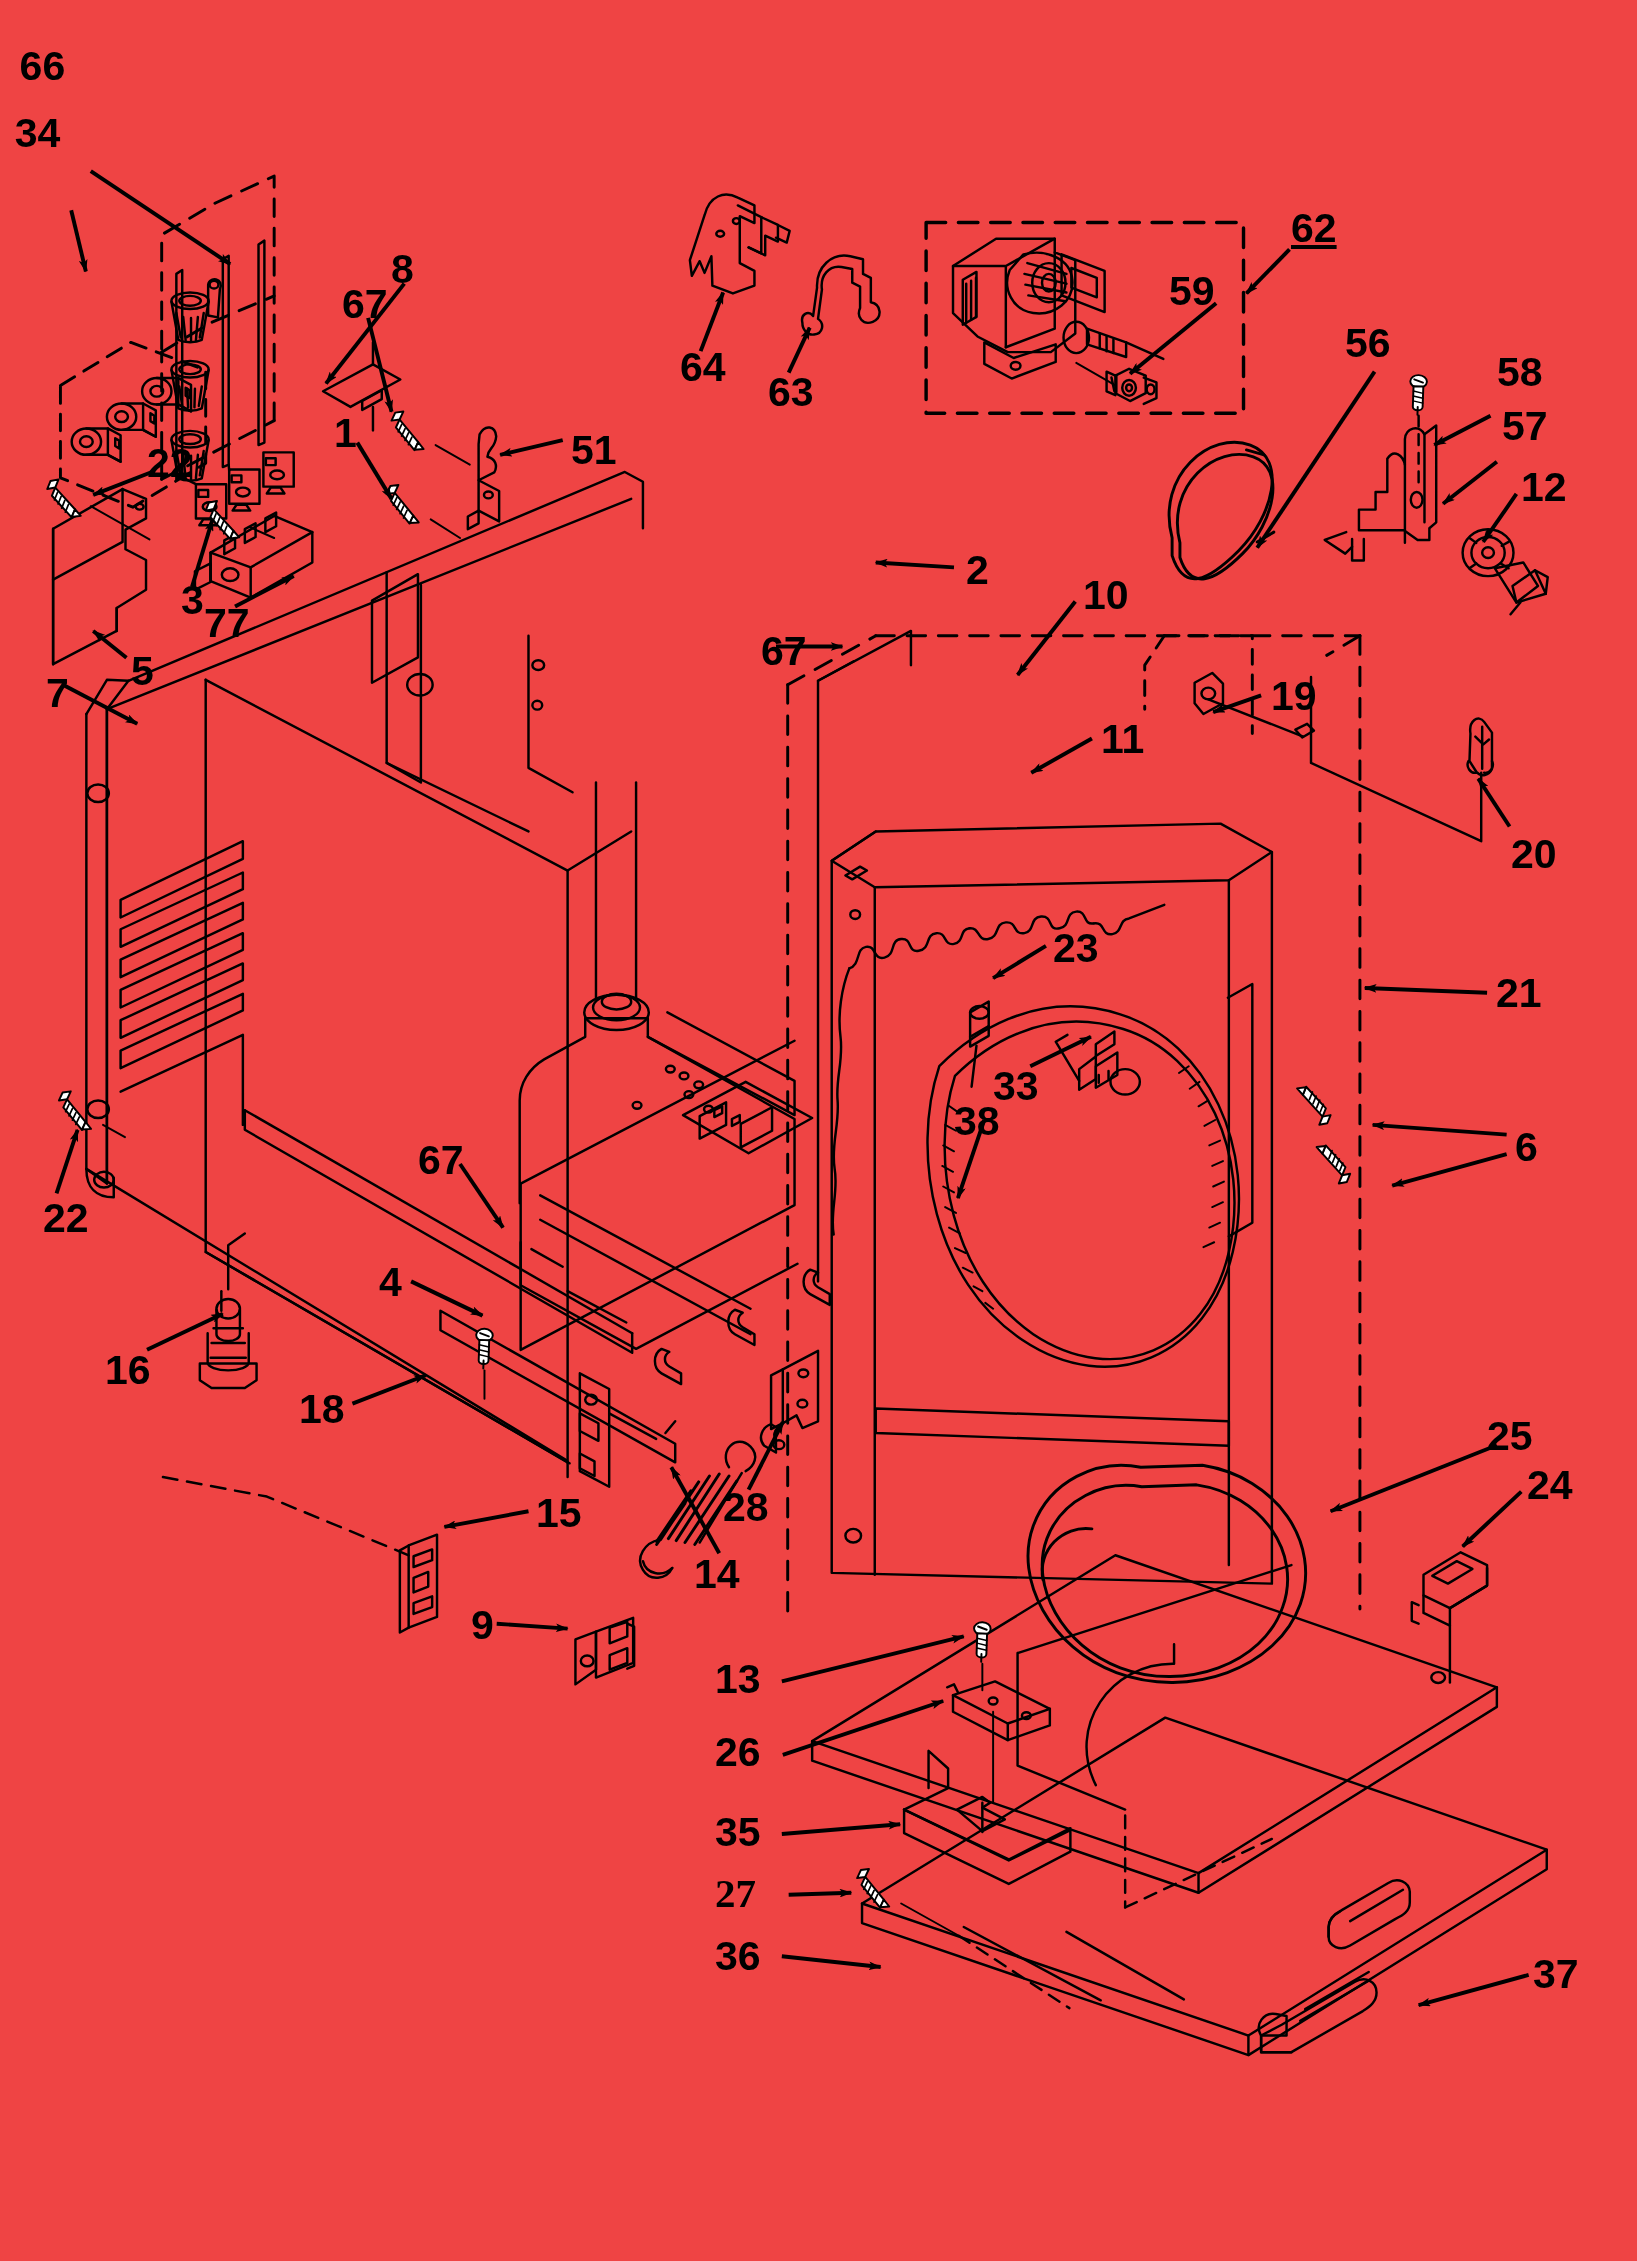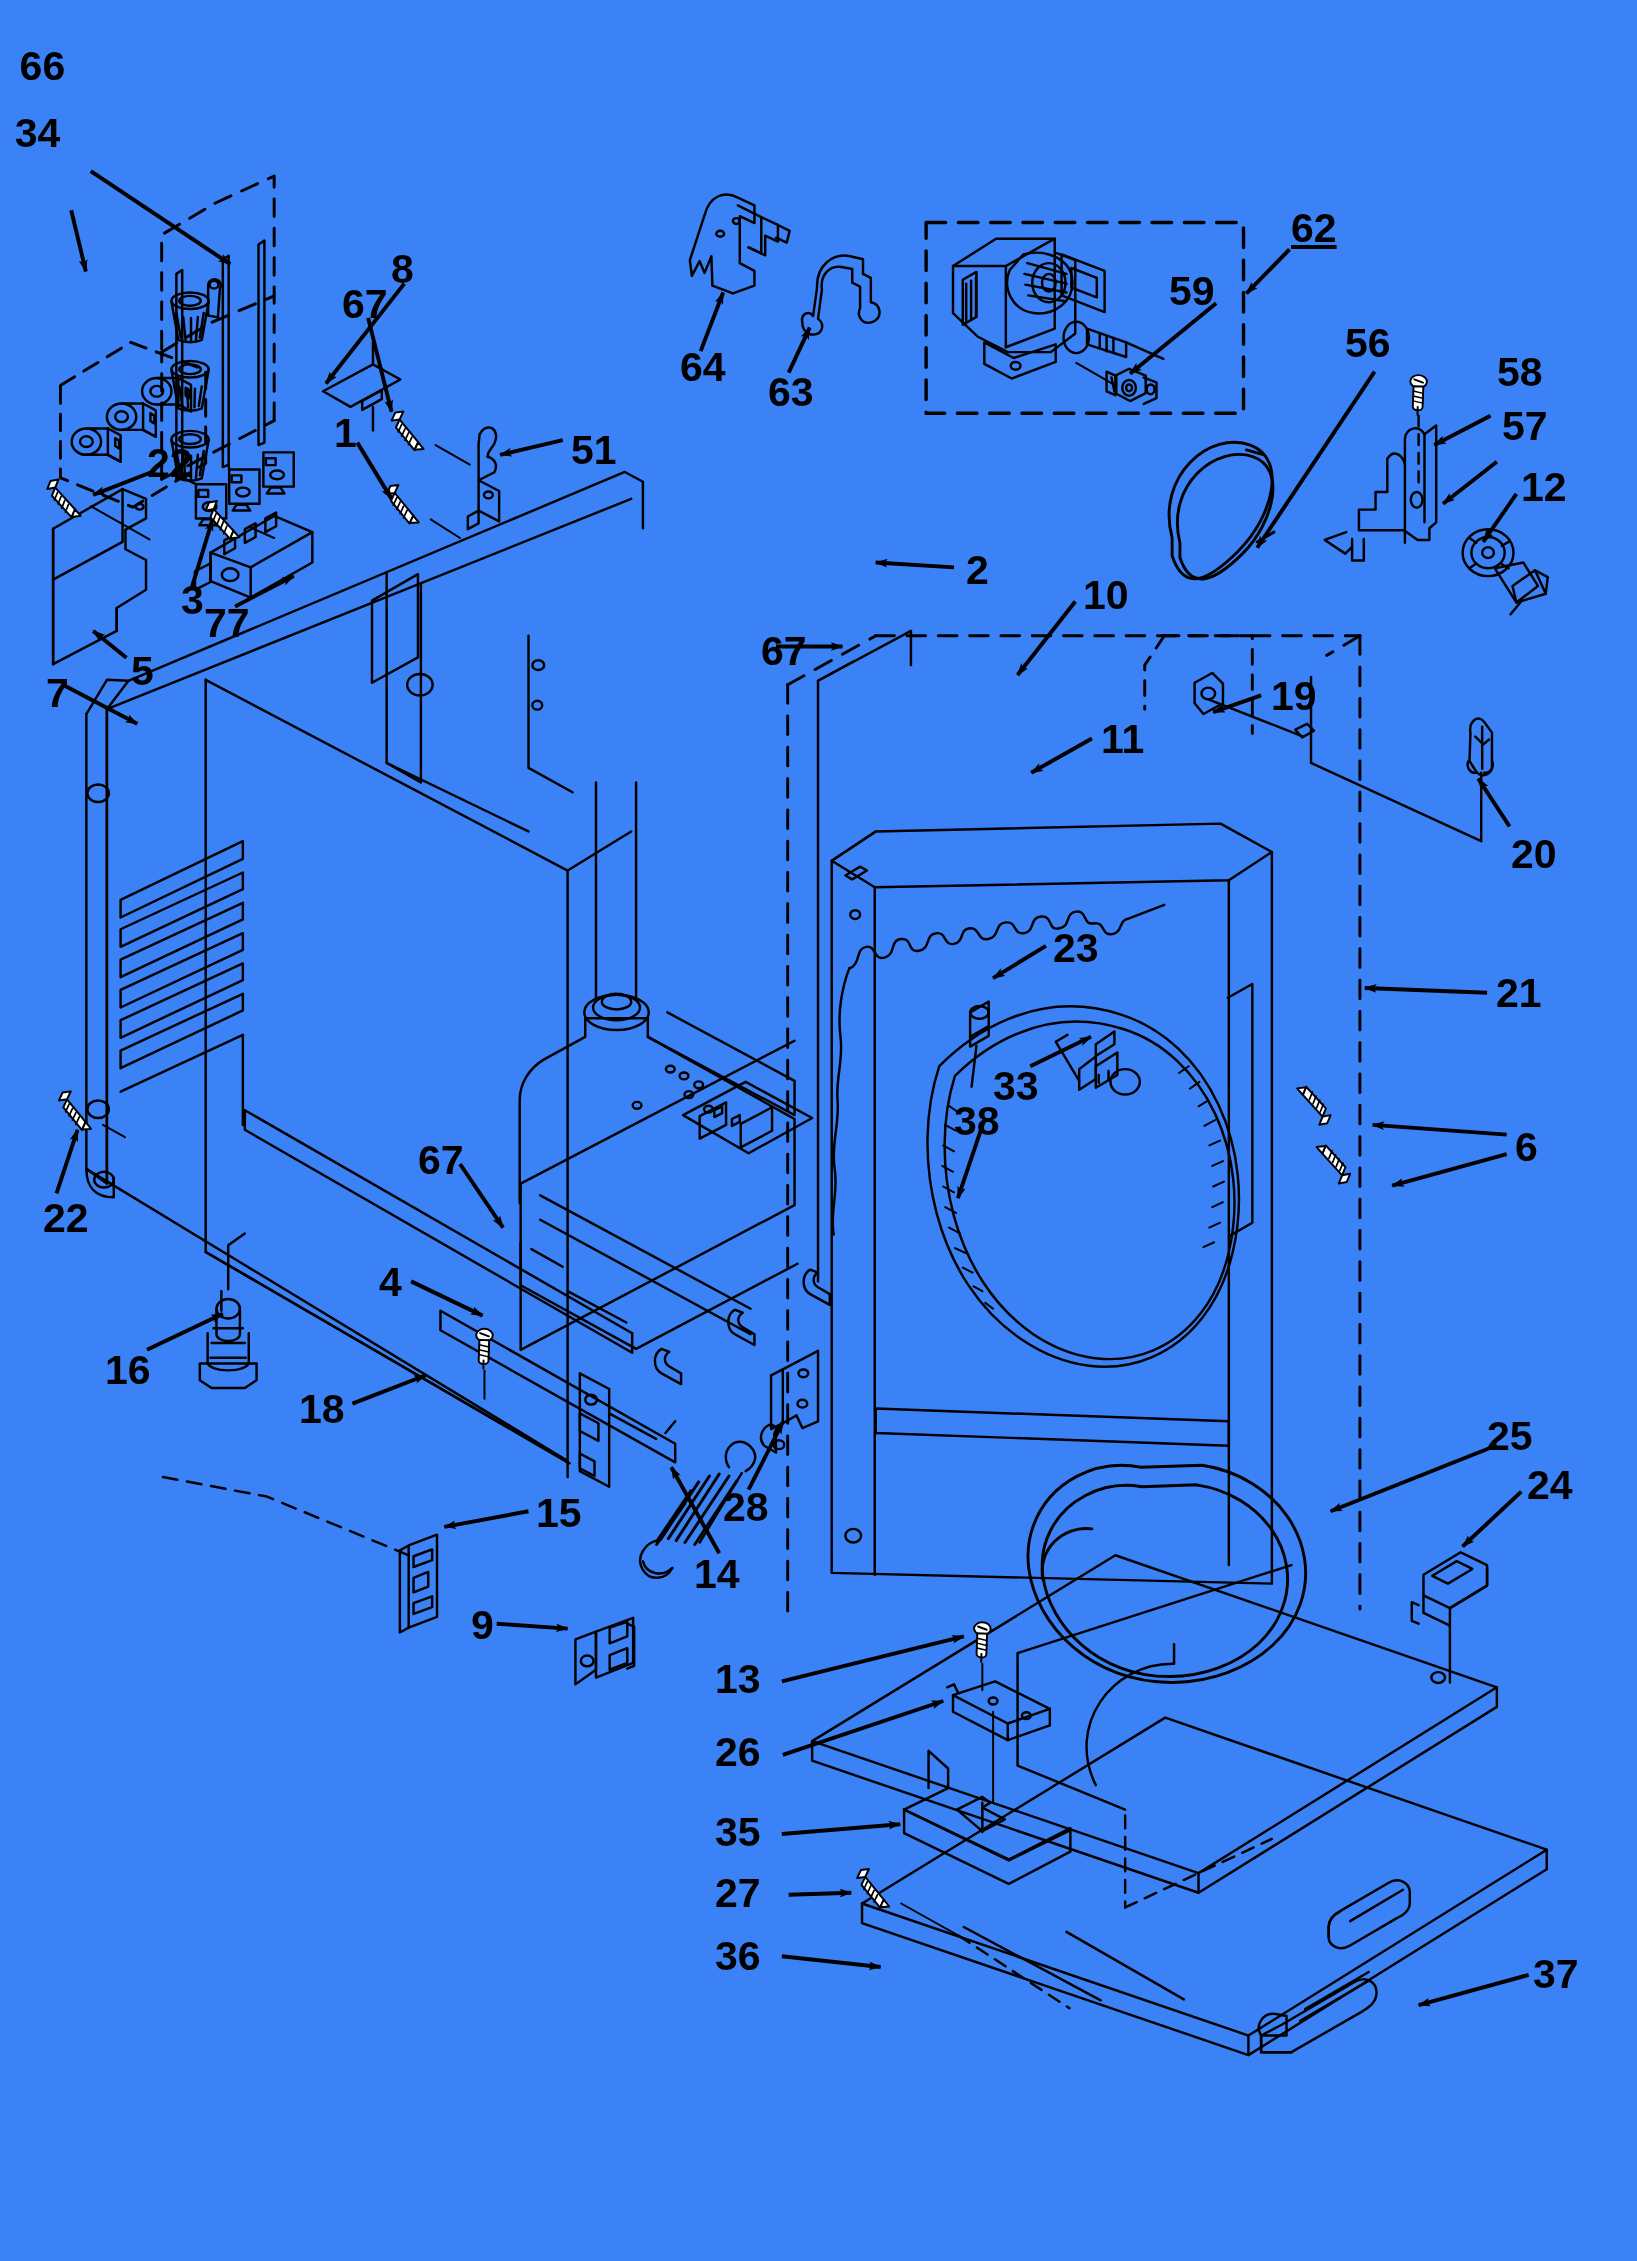--- a/index.html
+++ b/index.html
@@ -1,18 +1,18 @@
 <!DOCTYPE html>
 <html style="font-size:7.8px"><head>
 <meta charset="utf-8">
 <title>Cabinet Parts Exploded Diagram</title>
 <style>
   html,body{margin:0;padding:0;background:#ffffff;}
   body{font-family:"Liberation Sans", sans-serif;}
-  #stage{position:relative;width:1638px;height:2261px;background:#3b82f6;overflow:hidden;}
+  #stage{position:relative;width:1638px;height:2261px;background:#ef4444;overflow:hidden;}
   #stage svg{position:absolute;left:0;top:0;width:1638px;height:2261px;}
   .callout{
     position:absolute;
     font-family:"Liberation Sans", sans-serif;
     font-weight:700;
     color:#000;
     line-height:1;
     white-space:nowrap;
     user-select:none;
   }
@@ -618,18 +618,18 @@
 <div class="callout" style="left: 299px; top: 1389px; font-size: 41px;"><span>18</span></div>
 <div class="callout" style="left: 536px; top: 1493px; font-size: 41px;"><span>15</span></div>
 <div class="callout" style="left: 723px; top: 1487px; font-size: 41px;"><span>28</span></div>
 <div class="callout" style="left: 694px; top: 1554px; font-size: 41px;"><span>14</span></div>
 <div class="callout" style="left: 471px; top: 1605px; font-size: 41px;"><span>9</span></div>
 <div class="callout" style="left: 1487px; top: 1416px; font-size: 41px;"><span>25</span></div>
 <div class="callout" style="left: 1527px; top: 1465px; font-size: 41px;"><span>24</span></div>
 <div class="callout" style="left: 715px; top: 1659px; font-size: 41px;"><span>13</span></div>
 <div class="callout" style="left: 715px; top: 1732px; font-size: 41px;"><span>26</span></div>
 <div class="callout" style="left: 715px; top: 1812px; font-size: 41px;"><span>35</span></div>
-<div class="callout" style="left: 715px; top: 1873px; font-size: 41px;"><span>27</span></div>
+<div class="callout" style="left: 715px; top: 1873px; font-size: 41px; font-family: Liberation Serif, serif;"><span>27</span></div>
 <div class="callout" style="left: 715px; top: 1936px; font-size: 41px;"><span>36</span></div>
 <div class="callout" style="left: 1533px; top: 1954px; font-size: 41px; text-align: center;"><span>37</span></div>
 
 </div>
 
 
 </body></html>

